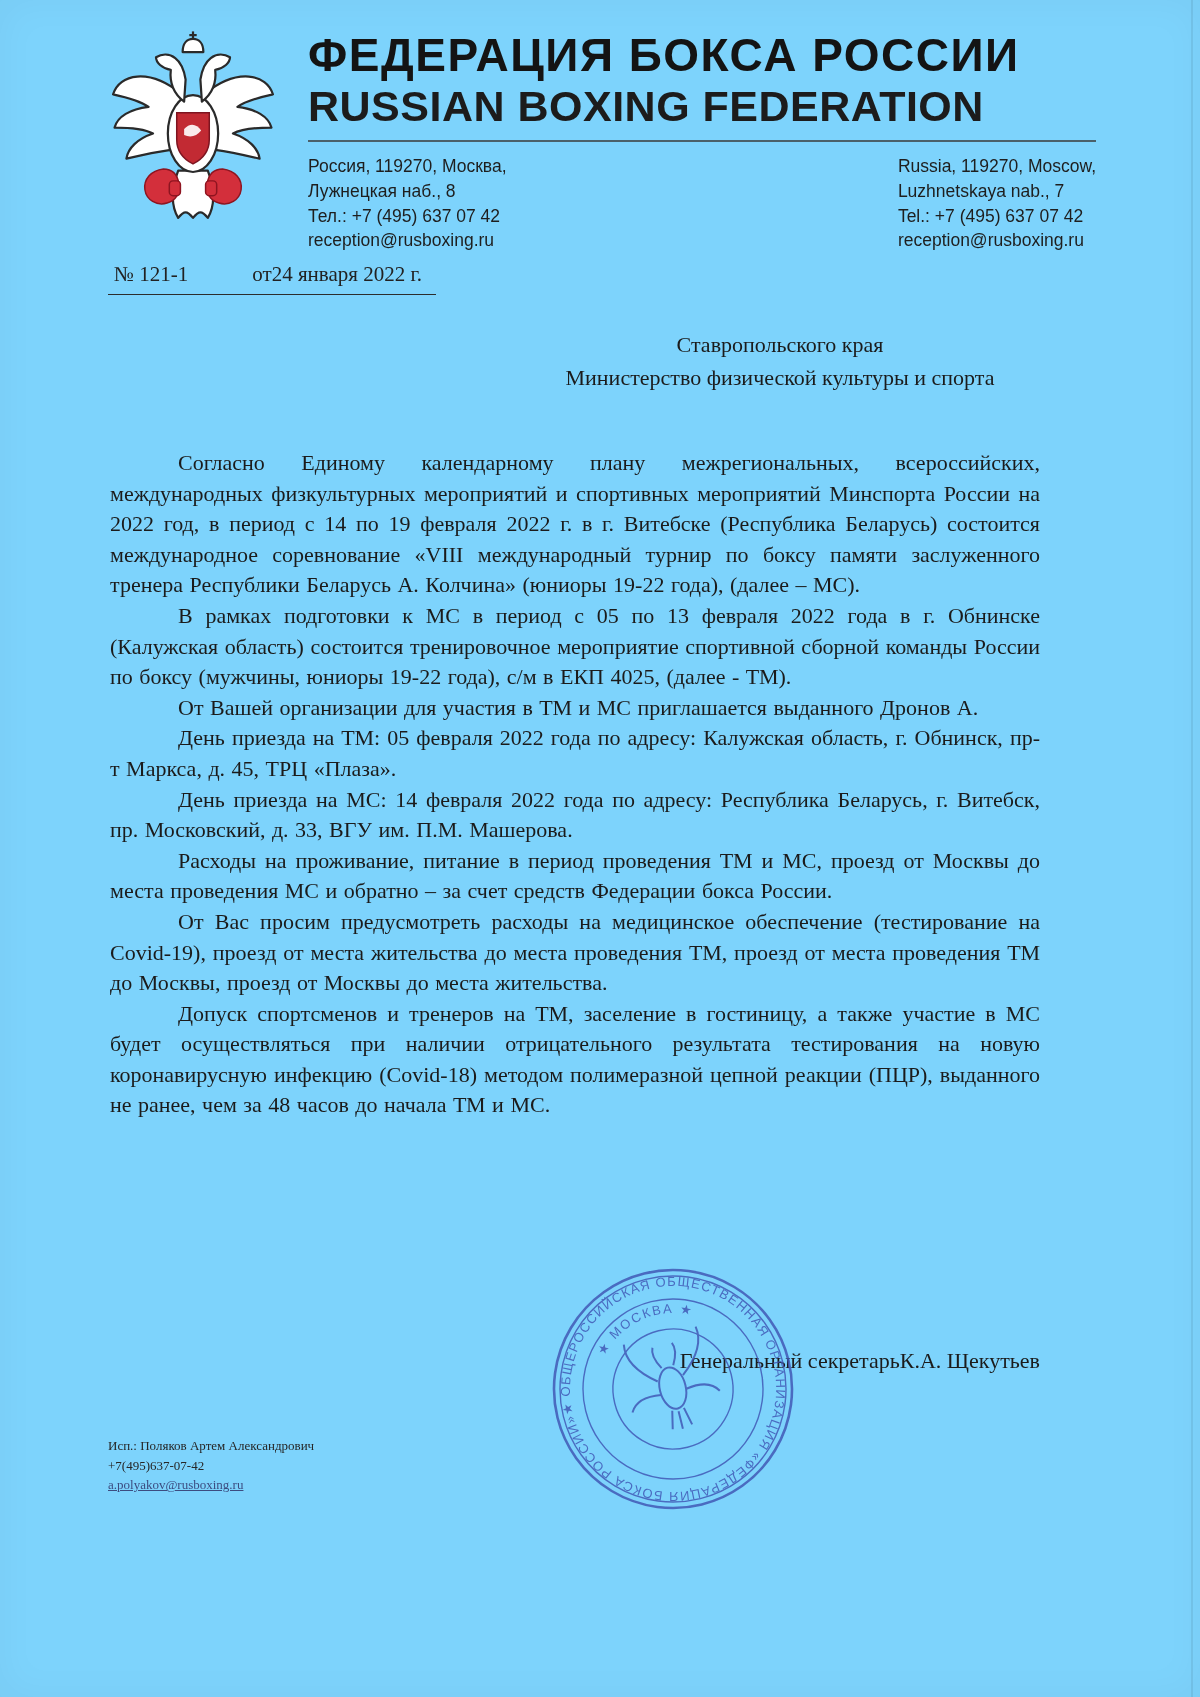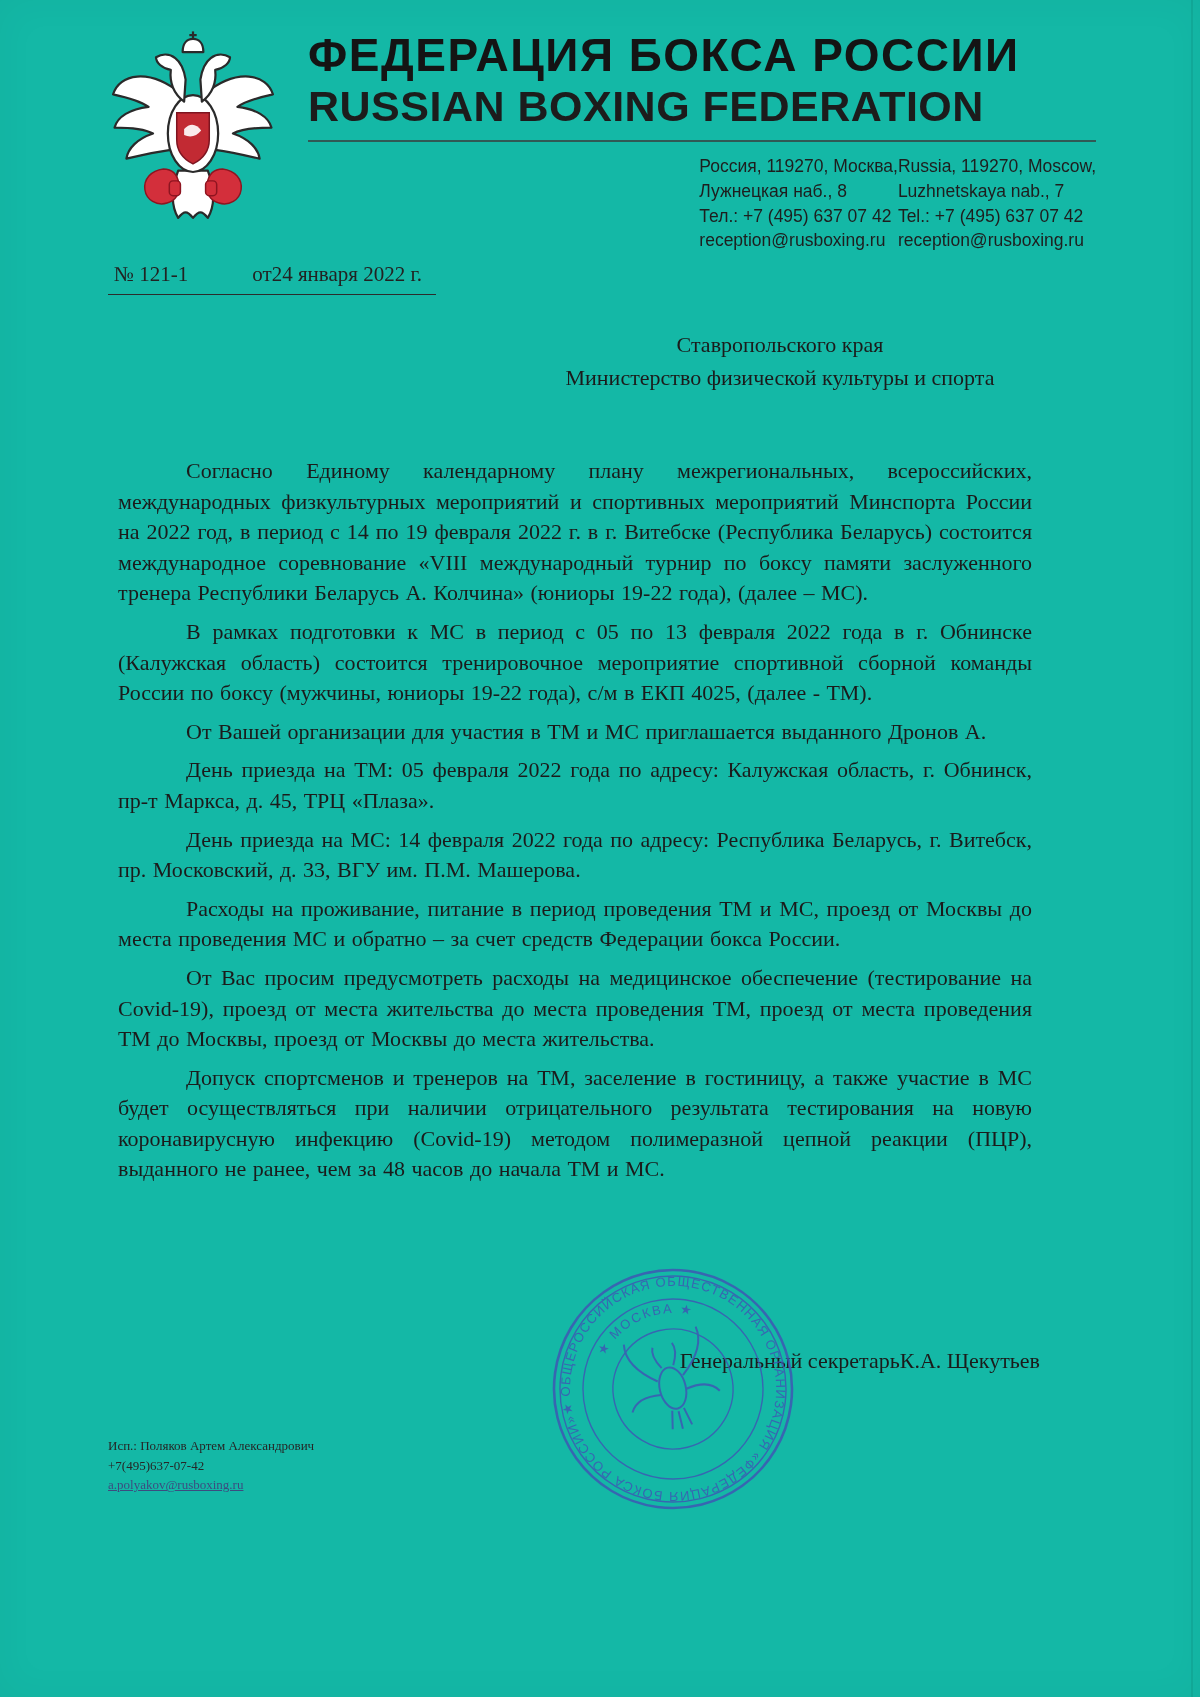--- a/index.html
+++ b/index.html
@@ -1,21 +1,21 @@
 <!DOCTYPE html>
 <html><head>
 <meta charset="utf-8">
 <style>
   html,body{margin:0;padding:0;}
   body{background:#9a9a9a;font-family:"Liberation Serif",serif;}
   .page{
     position:relative;
     width:1200px;height:1697px;
     margin:0 auto;
-    background:#14b8a6;
+    background:#7dd3fc;
     color:#1b1b1b;
     overflow:hidden;
     box-shadow:inset 0 0 40px rgba(0,0,0,0.04);
   }
   .page::after{ 
     content:"";position:absolute;top:0;bottom:0;right:7px;width:2px;
     background:rgba(0,0,0,0.07);
   }
 
   
@@ -26,37 +26,37 @@
     margin:0;font-family:"Liberation Sans",sans-serif;
     font-size:46px;font-weight:bold;letter-spacing:1.5px;color:#141414;
     white-space:nowrap;line-height:1.1;
   }
   .title-en{
     margin:2px 0 0 0;font-family:"Liberation Sans",sans-serif;
     font-size:43px;font-weight:bold;letter-spacing:0.5px;color:#1c1c1c;
     white-space:nowrap;line-height:1.1;
   }
   .head-divider{height:2px;background:#3a3a3a;opacity:0.75;margin:10px 0 12px 0;}
-  .addresses{display:flex;justify-content:flex-end;}
+  .addresses{display:flex;justify-content:space-between;}
   .addr{font-size:17.5px;line-height:1.42;color:#1e1e1e;font-family:"Liberation Sans",sans-serif;}
 
   
   .refline{position:absolute;top:262px;left:108px;font-size:21px;color:#222;}
   .refline .inner{display:inline-block;border-bottom:1.6px solid #2c2c2c;padding:0 14px 7px 6px;}
   .ref-number{margin-right:64px;}
   .ref-ot{}
 
   
   .recipient{position:absolute;top:328px;left:500px;width:560px;text-align:center;
     font-size:22px;line-height:33px;color:#1b1b1b;}
 
   
   .letter-body{position:absolute;top:448px;left:110px;width:930px;}
   .letter-body p{
-    margin:8px;text-indent:68px;text-align:justify;
+    margin:0;text-indent:68px;text-align:justify;
     font-size:22px;line-height:30.6px;color:#1b1b1b;
     word-spacing:1px;
   }
 
   
   .sig-row{position:absolute;top:1348px;left:110px;width:930px;
     display:flex;justify-content:flex-end;font-size:22px;color:#1b1b1b;}
 
   
   .stamp{position:absolute;top:1258px;left:542px;width:262px;height:262px;
@@ -142,21 +142,21 @@
   </div>
 
   <main class="letter-body">
     <p>Согласно Единому календарному плану межрегиональных, всероссийских, международных физкультурных мероприятий и спортивных мероприятий Минспорта России на 2022 год, в период с 14 по 19 февраля 2022 г. в г. Витебске (Республика Беларусь) состоится международное соревнование «VIII международный турнир по боксу памяти заслуженного тренера Республики Беларусь А. Колчина» (юниоры 19-22 года), (далее – МС).</p>
     <p>В рамках подготовки к МС в период с 05 по 13 февраля 2022 года в г. Обнинске (Калужская область) состоится тренировочное мероприятие спортивной сборной команды России по боксу (мужчины, юниоры 19-22 года), с/м в ЕКП 4025, (далее - ТМ).</p>
     <p>От Вашей организации для участия в ТМ и МС приглашается выданного Дронов А.</p>
     <p>День приезда на ТМ: 05 февраля 2022 года по адресу: Калужская область, г. Обнинск, пр-т Маркса, д. 45, ТРЦ «Плаза».</p>
     <p>День приезда на МС: 14 февраля 2022 года по адресу: Республика Беларусь, г. Витебск, пр. Московский, д. 33, ВГУ им. П.М. Машерова.</p>
     <p>Расходы на проживание, питание в период проведения ТМ и МС, проезд от Москвы до места проведения МС и обратно – за счет средств Федерации бокса России.</p>
     <p>От Вас просим предусмотреть расходы на медицинское обеспечение (тестирование на Covid-19), проезд от места жительства до места проведения ТМ, проезд от места проведения ТМ до Москвы, проезд от Москвы до места жительства.</p>
-    <p>Допуск спортсменов и тренеров на ТМ, заселение в гостиницу, а также участие в МС будет осуществляться при наличии отрицательного результата тестирования на новую коронавирусную инфекцию (Covid-19) методом полимеразной цепной реакции (ПЦР), выданного не ранее, чем за 48 часов до начала ТМ и МС.</p>
+    <p>Допуск спортсменов и тренеров на ТМ, заселение в гостиницу, а также участие в МС будет осуществляться при наличии отрицательного результата тестирования на новую коронавирусную инфекцию (Covid-18) методом полимеразной цепной реакции (ПЦР), выданного не ранее, чем за 48 часов до начала ТМ и МС.</p>
   </main>
 
   <div class="sig-row">
     <span>Генеральный секретарь</span>
     <span>К.А. Щекутьев</span>
   </div>
 
   <div class="stamp">
     <svg viewBox="0 0 262 262">
       <defs>

